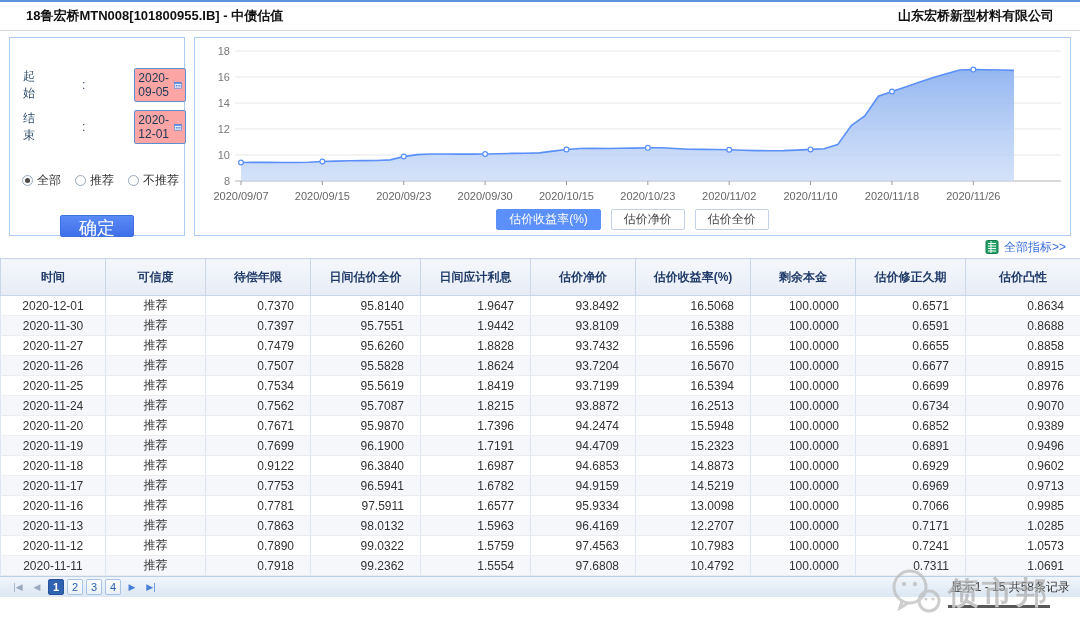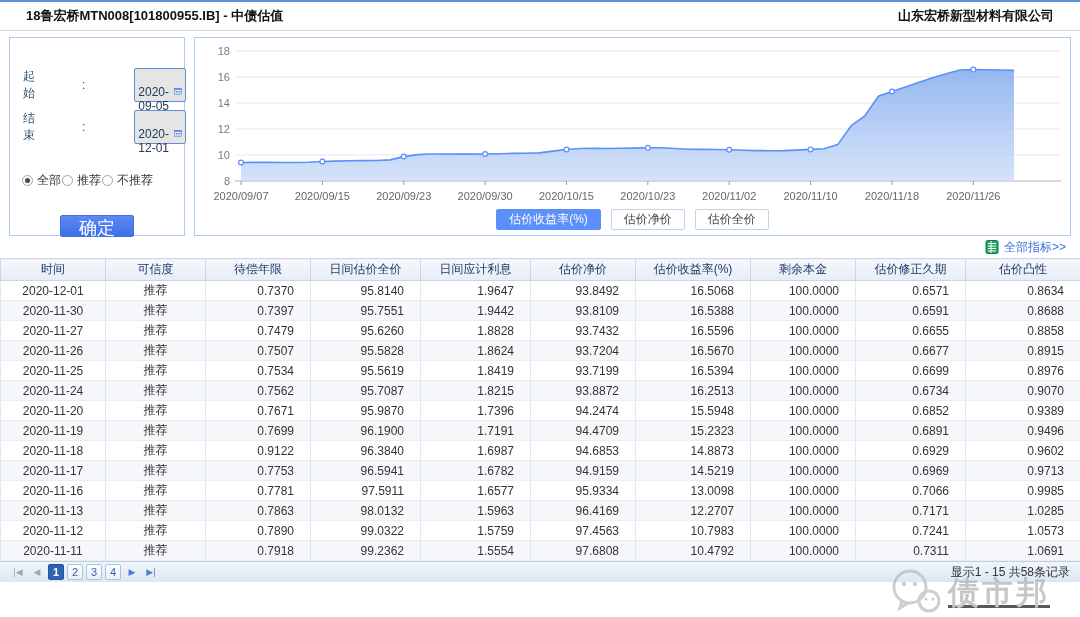--- a/index.html
+++ b/index.html
@@ -10,43 +10,43 @@
   .topbar { height:31px; border-top:2px solid #5d92dd; border-bottom:1px solid #d6d6d6;
     display:flex; align-items:center; justify-content:space-between; padding:0 26px; background:#fff; }
   .topbar .title, .topbar .company { font-size:13px; font-weight:bold; color:#111; }
 
   
   .top-section { display:flex; gap:9px; padding:6px 9px 0 9px; }
   .filter-panel { width:176px; height:199px; border:1px solid #aecbf0; background:#fff; padding-top:30px; }
   .field-row { display:flex; align-items:center; margin:0 0 8px 13px; font-size:12px; color:#31506e;gap:44px; }
   .field-row label { width:26px; }
   .field-row .colon { margin:0 5px 0 3px; }
-  .date-input { width:94px; height:19px; border:1px solid #5e8fd0; border-radius:2px; background:#e5e5e5;
-    display:flex; justify-content:space-between; padding:16px 3px; font-size:12px; color:#223a55; cursor:pointer; }
-  .radio-row { display:flex; gap:1px; margin:28px 0 0 12px; font-size:12px; color:#333; }
+  .date-input { width:94px; height:19px; border:1px solid #5e8fd0; border-radius:2px; background:#fca5a5;
+    display:flex; align-items:center; justify-content:space-between; padding:16px 3px; font-size:12px; color:#223a55; cursor:pointer; }
+  .radio-row { display:flex; gap:14px; margin:28px 0 0 12px; font-size:12px; color:#333; }
   .radio-item { display:flex; align-items:center; gap:4px; cursor:pointer; }
   .radio { width:11px; height:11px; border:1px solid #98a8bc; border-radius:50%; background:#fdfdfd; position:relative; display:inline-block; }
   .radio.checked::after { content:''; position:absolute; left:2px; top:2px; width:5px; height:5px; border-radius:50%; background:#4a4a4a; }
   .confirm-btn { display:block; margin:26px auto 0; width:74px; height:22px; border:1px solid #3f6fe0;
     background:linear-gradient(#5a8af5,#3f6fe8); color:#fff; font-size:18px; border-radius:2px; cursor:pointer; }
 
   .chart-panel { flex:1; height:199px; border:1px solid #aecbf0; position:relative; background:#fff; }
   .chart-panel svg { display:block; font-family:"Liberation Sans","DejaVu Sans",sans-serif; }
   .chart-tabs { position:absolute; left:0; bottom:5px; width:100%; display:flex; justify-content:center; gap:10px; }
   .chart-tab { height:21px; padding:0 12px; font-size:12px; line-height:19px; background:#fff; color:#444;
     border:1px solid #c3d2e8; border-radius:2px; cursor:pointer; }
   .chart-tab.active { background:#5b8ff9; border-color:#5b8ff9; color:#fff; }
 
   
   .indicators-row { height:22px; display:flex; align-items:center; justify-content:flex-end; gap:5px; padding-right:14px; }
   .indicators-link { font-size:12px; color:#3a6fd8; text-decoration:none; cursor:pointer; }
 
   
   table { width:1080px; border-collapse:collapse; table-layout:fixed; font-size:12px; }
-  thead th { height:22px; background:linear-gradient(#f5f7fb,#e7ecf6); color:#1f3a68; font-weight:normal;
+  thead th { height:37px; background:linear-gradient(#f5f7fb,#e7ecf6); color:#1f3a68; font-weight:bold;
     border:1px solid #c8d6e8; cursor:pointer; }
   tbody td { height:20px; border-right:1px solid #dde6f1; border-bottom:1px solid #ededed; color:#333; }
   tbody td:first-child { border-left:1px solid #dde6f1; }
   tbody tr:nth-child(even) { background:#f6f7fa; }
   td.ctr { text-align:center; }
   td.num { text-align:right; padding-right:16px; }
 
   
   .pagination { height:21px; background:linear-gradient(#f0f5fb,#dce7f3); border-top:1px solid #bcd0e5;
     display:flex; align-items:center; padding:0 10px; gap:3px; }

